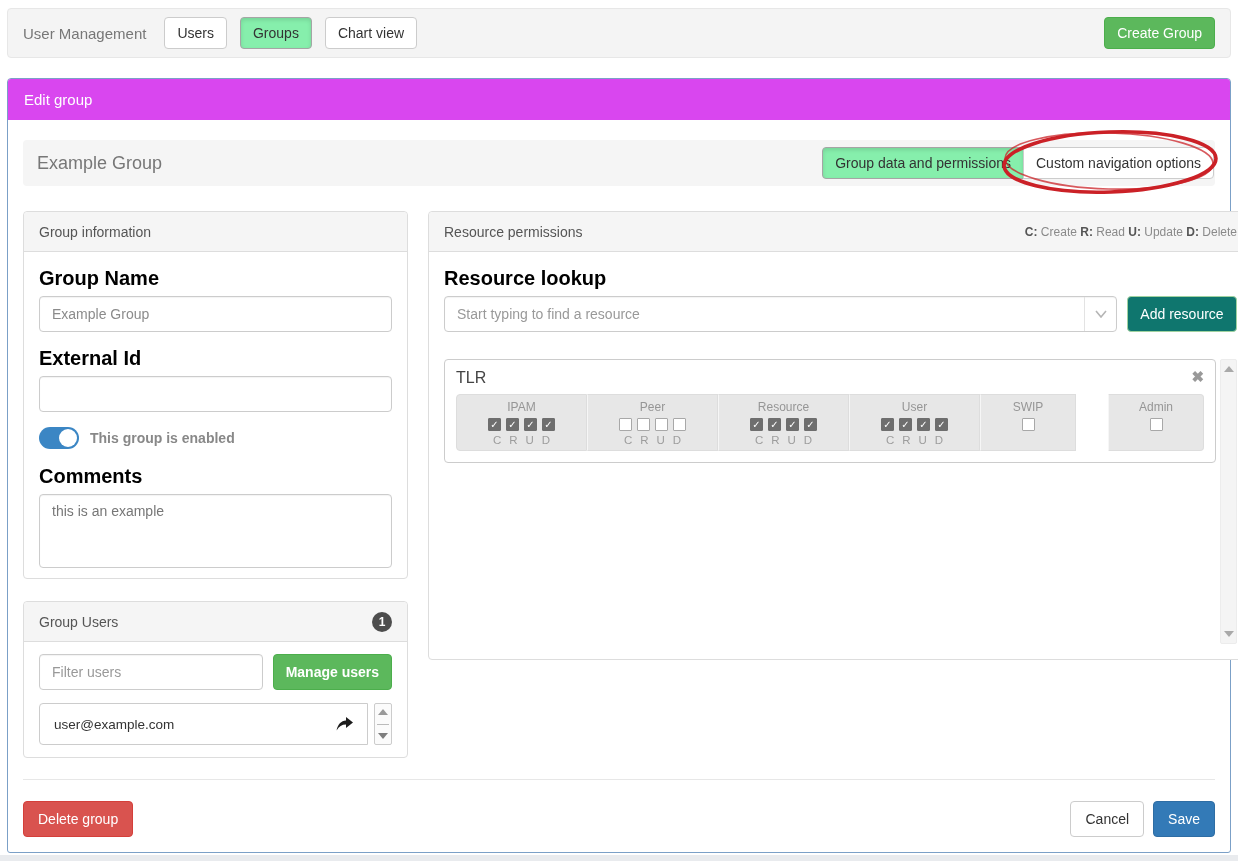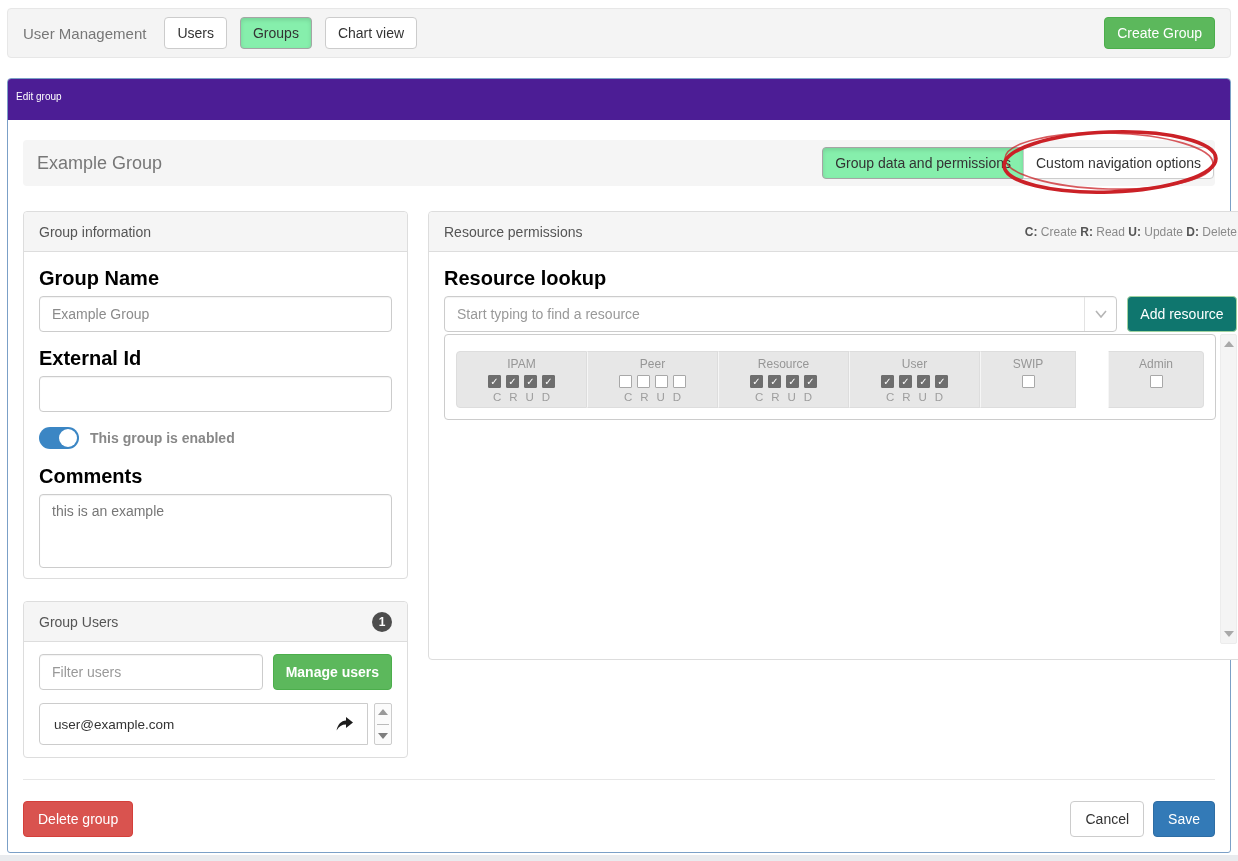--- a/index.html
+++ b/index.html
@@ -30,22 +30,22 @@
   .btn.active { background: #86efac; border-color: #a5a5a5; box-shadow: inset 0 2px 4px rgba(0,0,0,.12); }
   .btn-success { background: #5cb85c; border-color: #4cae4c; color: #fff; }
   .btn-success.disabled { background: #0f766e; border-color: #a0d2a0; }
   .btn-danger { background: #d9534f; border-color: #d43f3a; color: #fff; }
   .btn-primary { background: #337ab7; border-color: #2e6da4; color: #fff; }
   .spacer { flex: 1; }
 
   
   .main-panel { margin-top: 20px; border: 1px solid #7ba0c7; border-radius: 4px 4px 3px 3px; background: #fff; height: 775px; display: flex; flex-direction: column; }
   .main-panel-heading {
-    background: #4c1d95; color: #fff; font-size: 10px;
-    padding: 12px 8px; height: 43px; border-radius: 3px 3px 0 0;
+    background: #d946ef; color: #fff; font-size: 15px;
+    padding: 12px 16px; height: 43px; border-radius: 3px 3px 0 0;
   }
   .main-panel-body { padding: 20px 15px 15px; flex: 1; display: flex; flex-direction: column; }
 
   
   .section-header {
     background: #f5f5f5; border-radius: 4px; height: 46px;
     display: flex; align-items: center; padding: 0 1px 0 14px; position: relative;
     margin-bottom: 25px;
   }
   .section-title { font-size: 18px; color: #777; }
@@ -110,21 +110,21 @@
     width: 18px; height: 42px; margin-left: 6px; border: 1px solid #ccc; background: #fbfbfb; border-radius: 2px;
     display: flex; flex-direction: column; align-items: center; justify-content: space-between; padding: 5px 0;
   }
   .mini-scroll .bar { width: 12px; border-top: 1px solid #bbb; }
   .tri-up { width: 0; height: 0; border-left: 5px solid transparent; border-right: 5px solid transparent; border-bottom: 6px solid #9a9a9a; }
   .tri-down { width: 0; height: 0; border-left: 5px solid transparent; border-right: 5px solid transparent; border-top: 6px solid #7e7e7e; }
 
   
   .crud-legend { margin-left: auto; font-size: 12px; color: #8a8a8a; }
   .crud-legend b { color: #555; font-weight: bold; }
-  .lookup-row { display: flex; gap: 10px; margin-bottom: 2px; }
+  .lookup-row { display: flex; gap: 10px; margin-bottom: 27px; }
   .combo { flex: 1; height: 36px; border: 1px solid #ccc; border-radius: 4px; display: flex; align-items: center; background: #fff; box-shadow: inset 0 1px 1px rgba(0,0,0,.05); }
   .combo-text { flex: 1; border: 0; outline: none; padding: 0 12px; font-size: 14px; color: #555; background: transparent; font-family: "Liberation Sans", sans-serif; }
   .combo-text::placeholder { color: #999; opacity: 1; }
   .combo-caret { width: 32px; align-self: stretch; border-left: 1px solid #e3e3e3; display: flex; align-items: center; justify-content: center; cursor: pointer; }
   .btn-addresource { width: 110px; font-size: 14px; }
 
   .resource-scroll-wrap { display: flex; flex: 1; gap: 4px; }
   .resource-list { flex: 1; }
   .resource-card { border: 1px solid #ccc; border-radius: 4px; padding: 9px 11px 11px; background: #fff; }
   .resource-card-head { display: flex; align-items: flex-start; }
@@ -264,20 +264,24 @@
                     <svg width="12" height="8" viewBox="0 0 12 8">
                         <polyline points="1,1 6,7 11,1" fill="none" stroke="#b5b5b5" stroke-width="1.6"></polyline>
                       </svg>
                   </div>
                 </div>
                 <button class="btn btn-success disabled btn-addresource">Add resource</button>
               </div>
               <div class="resource-scroll-wrap">
                 <div class="resource-list">
                     <div class="resource-card">
+                      <div class="resource-card-head">
+                        <span class="resource-name">TLR</span>
+                        <span class="close-icon">✖</span>
+                      </div>
                       <div class="perm-strip">
                         <div class="perm-cell wide">
                           <div class="perm-cat">IPAM</div>
                           <div class="perm-boxes">
                             <div class="cb checked">✓</div>
                             <div class="cb checked">✓</div>
                             <div class="cb checked">✓</div>
                             <div class="cb checked">✓</div>
                           </div>
                           <div class="perm-ops">

